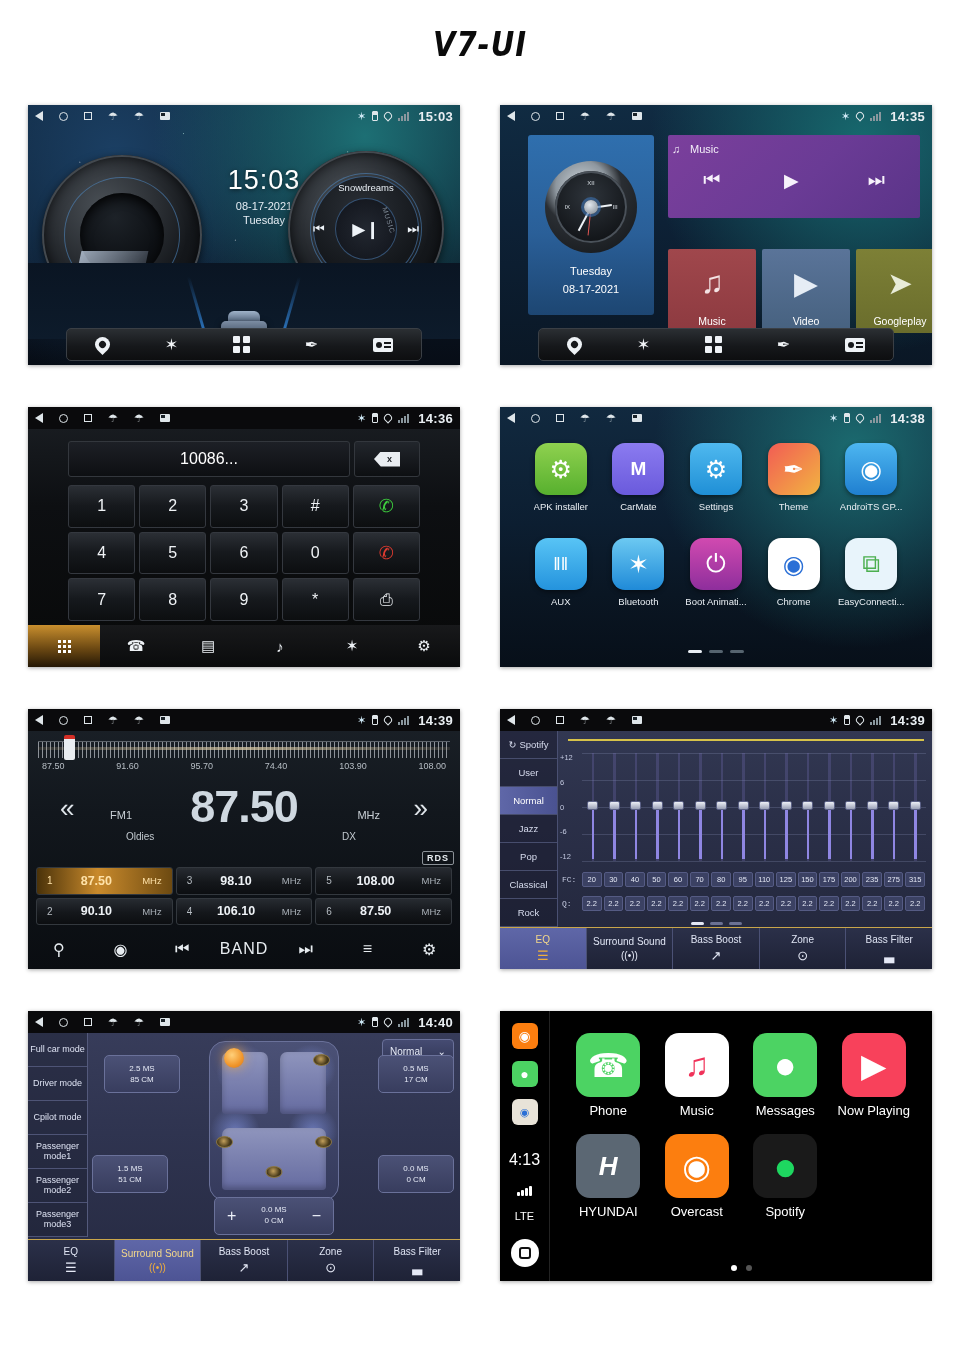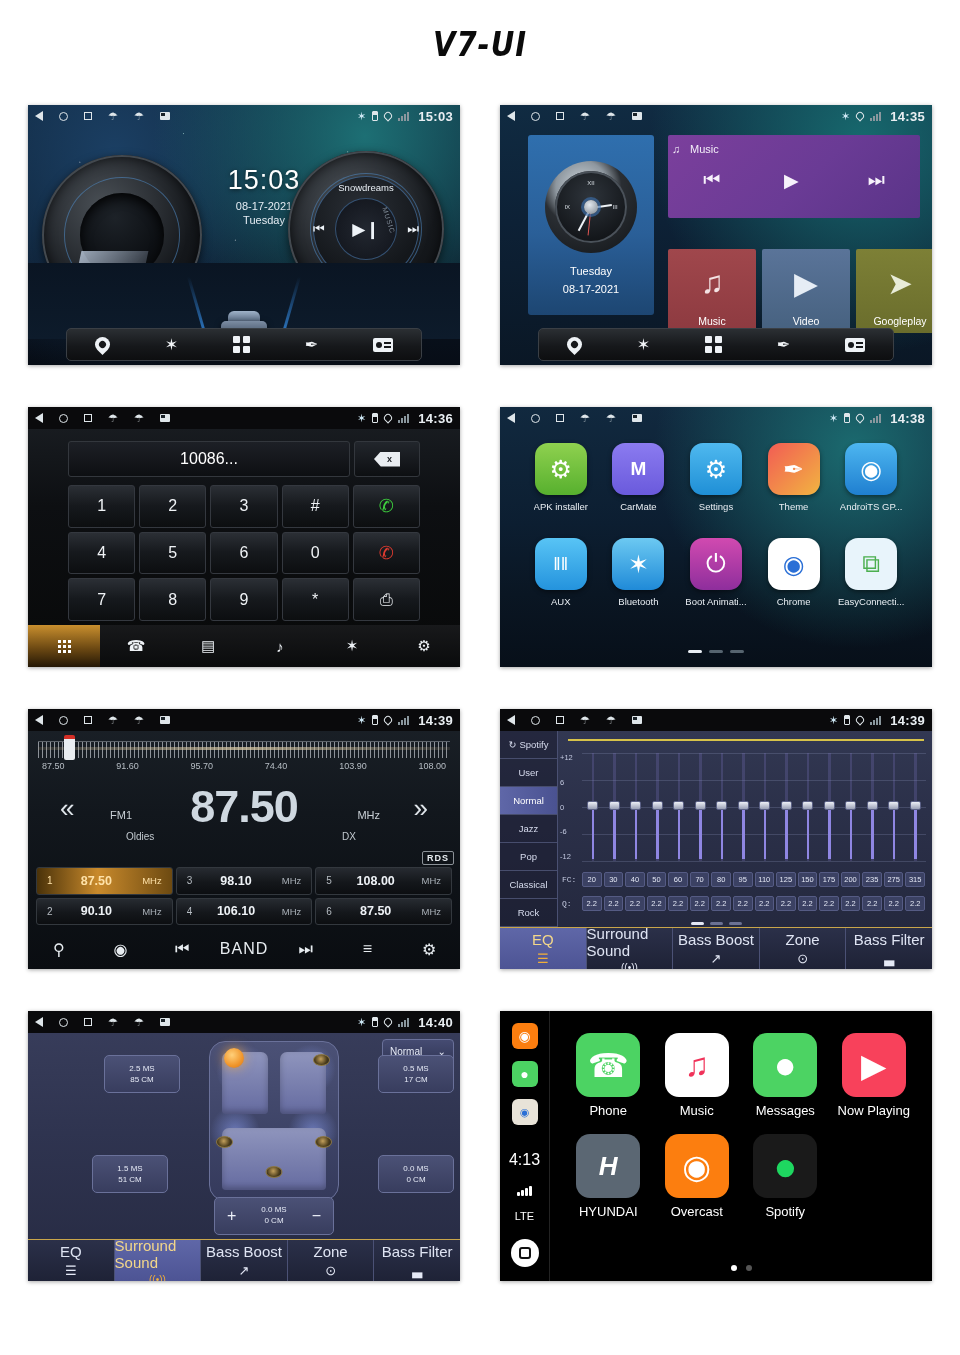--- a/index.html
+++ b/index.html
@@ -290,21 +290,21 @@
   .eq-cell { flex:1; margin:0 1px; background:#3b4163; border:1px solid #555b84; border-radius:2px;
     text-align:center; font-size:7.5px; color:#e3e7f4; padding:2px 0; }
   .eq-pager { position:absolute; bottom:44px; left:0; right:0; display:flex; justify-content:center; gap:6px; z-index:3; }
   .eq-pager i { width:13px; height:3px; background:#6b7193; display:block; border-radius:2px; }
   .eq-pager i.on { background:#e3e7f4; }
   .audiobar { position:absolute; left:0; right:0; bottom:0; height:42px;
     background: linear-gradient(#2b3049, #1e2236); border-top:1px solid #c9a64a; display:flex; }
   .audiobar .ab { flex:1; display:flex; flex-direction:column; align-items:center; justify-content:center; gap:3px;
     border-right:1px solid #4b5175; }
   .audiobar .ab:last-child { border-right:none; }
-  .audiobar .ab .t { font-size:15px; color:#dfe4f3; }
+  .audiobar .ab .t { font-size:10px; color:#dfe4f3; }
   .audiobar .ab .g { font-size:13px; color:#e5e9f6; }
   .audiobar .ab.active { background: linear-gradient(#5f67a8, #4d5494); }
   .audiobar .ab.active .t { color:#f3d78a; }
   .audiobar .ab.active .g { color:#f0ae3a; }
 
   
   .p7 { background: linear-gradient(#393e5c 0%, #2f3450 45%, #262a42 100%); }
   .sr-side { position:absolute; left:0; top:22px; bottom:44px; width:60px;
     background: rgba(30,33,52,.5); border-right:1px solid #545a7c; }
   .sr-item { height:16.66%; display:flex; align-items:center; justify-content:center; text-align:center;
@@ -1013,20 +1013,28 @@
           <span class="sig-ic">
               <i></i>
               <i></i>
               <i></i>
               <i></i>
             </span>
           <span class="sb-time">14:40</span>
         </div>
       </div>
 
+      <div class="sr-side">
+        <div class="sr-item">Full car mode</div>
+        <div class="sr-item">Driver mode</div>
+        <div class="sr-item">Cpilot mode</div>
+        <div class="sr-item">Passenger mode1</div>
+        <div class="sr-item">Passenger mode2</div>
+        <div class="sr-item">Passenger mode3</div>
+      </div>
 
       <div class="sr-stage">
         <div class="mode-sel">
           <span>Normal</span>
           <span>⌄</span>
         </div>
 
         <div class="car-dia">
           <div class="glow" style="left:6px;top:2px;width:54px;height:54px"></div>
           <div class="glow" style="right:2px;top:2px;width:50px;height:50px"></div>

